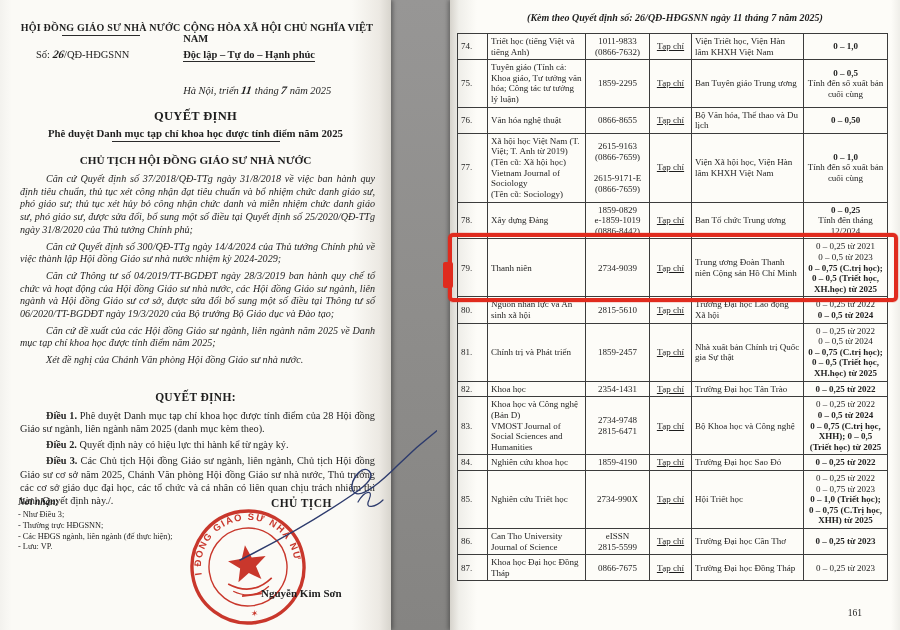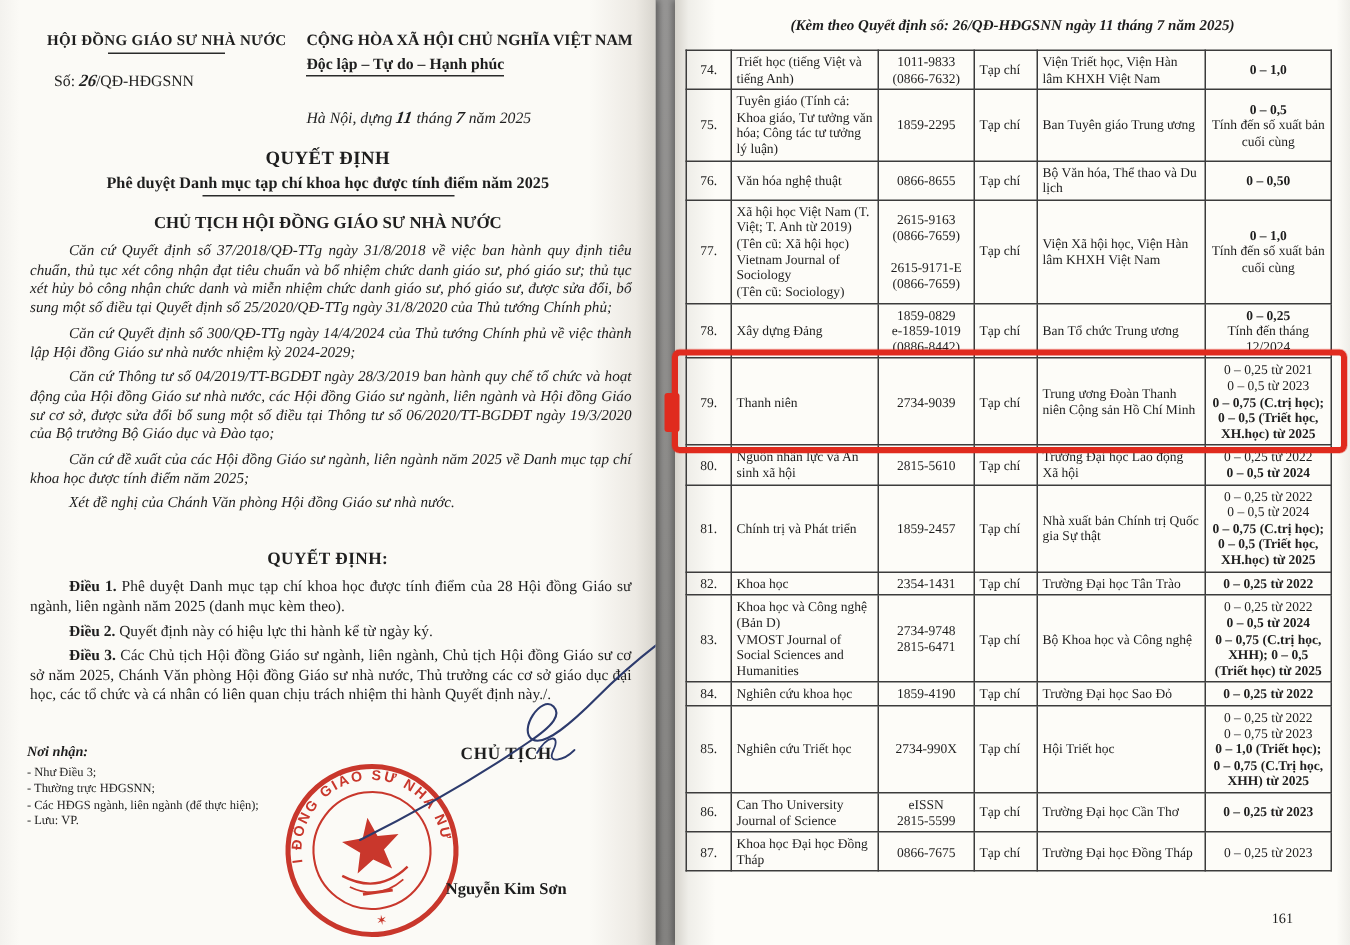--- a/index.html
+++ b/index.html
@@ -3,21 +3,21 @@
 <meta charset="utf-8">
 <style>
   html,body{margin:0;padding:0;}
   body{width:900px;height:630px;overflow:hidden;background:#8e8d8b;
        font-family:"Liberation Serif","DejaVu Serif",serif;color:#1e1e1e;}
   .stage{position:relative;width:900px;height:630px;
          background:linear-gradient(180deg,#979695 0%,#8e8d8b 50%,#858482 100%);}
   .page{position:absolute;top:0;height:630px;}
 
   
-  .lp{left:0;width:437px;
+  .lp{left:0;width:391px;
       background:linear-gradient(90deg,#f3f2ee 0%,#fbfaf6 3%,#fbfaf6 90%,#ece9e3 97%,#d7d4cd 100%);
       box-shadow:2px 0 4px rgba(0,0,0,.35);}
   .lp-inner{position:relative;width:100%;height:100%;}
   .lp-head{display:flex;padding:22px 14px 0 18px;}
   .lp-head-left{width:46%;text-align:center;}
   .lp-head-right{width:54%;text-align:left;}
   .org{font-weight:bold;font-size:10px;letter-spacing:.2px;}
   .rule70{width:78px;border-bottom:1.2px solid #2a2a2a;margin:2px auto 0;}
   .doc-no{margin-top:12px;text-align:left;padding-left:18px;font-size:10.5px;}
   .republic{font-weight:bold;font-size:10.5px;}
@@ -48,24 +48,24 @@
 
   
   .rp{left:450px;width:450px;
       background:linear-gradient(90deg,#d6d3cc 0%,#efeee9 2%,#fdfcf8 6%,#fdfcf8 98%,#efeee9 100%);
       box-shadow:-2px 0 4px rgba(0,0,0,.3);}
   .rp-caption{text-align:center;font-weight:bold;font-style:italic;font-size:10px;margin-top:12px;}
   table.journal{border-collapse:collapse;table-layout:fixed;width:430px;margin:10px 0 0 7px;
                 font-size:9px;line-height:1.18;}
   table.journal td{border:1px solid #3c3c3c;vertical-align:middle;padding:2px 3px;
                    overflow:hidden;word-wrap:break-word;}
-  td.c-no{text-align:center;}
+  td.c-no{}
   td.c-name{text-align:left;}
   td.c-issn{text-align:center;}
-  td.c-type{}
+  td.c-type{text-align:center;text-decoration:underline;}
   td.c-org{text-align:left;}
   td.c-score{text-align:center;padding:2px 2px;}
   .b{font-weight:bold;}
   .pagenum{position:absolute;right:38px;bottom:12px;font-size:9.5px;}
   .hl-box{position:absolute;border:4.5px solid #e02b1e;border-radius:5px;pointer-events:none;
           box-shadow:0 0 0 .5px rgba(224,43,30,.35);}
   .hl-tab{position:absolute;left:-9px;top:42%;width:10px;height:26px;background:#e02b1e;border-radius:2px;}
 </style>
 </head>
 <body>
@@ -80,21 +80,21 @@
           <div class="rule70"></div>
           <div class="doc-no">
             <span>Số:</span>
             <span class="hand">26</span><span>/QĐ-HĐGSNN</span>
           </div>
         </div>
         <div class="lp-head-right">
           <div class="republic">CỘNG HÒA XÃ HỘI CHỦ NGHĨA VIỆT NAM</div>
           <div><span class="motto">Độc lập – Tự do – Hạnh phúc</span></div>
           <div class="placedate">
-            <span>Hà Nội, dựng</span>
+            <span>Hà Nội, triển</span>
             <span class="hand">11</span>
             <span>tháng</span>
             <span class="hand">7</span>
             <span>năm 2025</span>
           </div>
         </div>
       </div>
 
       <div class="doc-title">QUYẾT ĐỊNH</div>
       <div class="doc-subtitle">Phê duyệt Danh mục tạp chí khoa học được tính điểm năm 2025</div>

